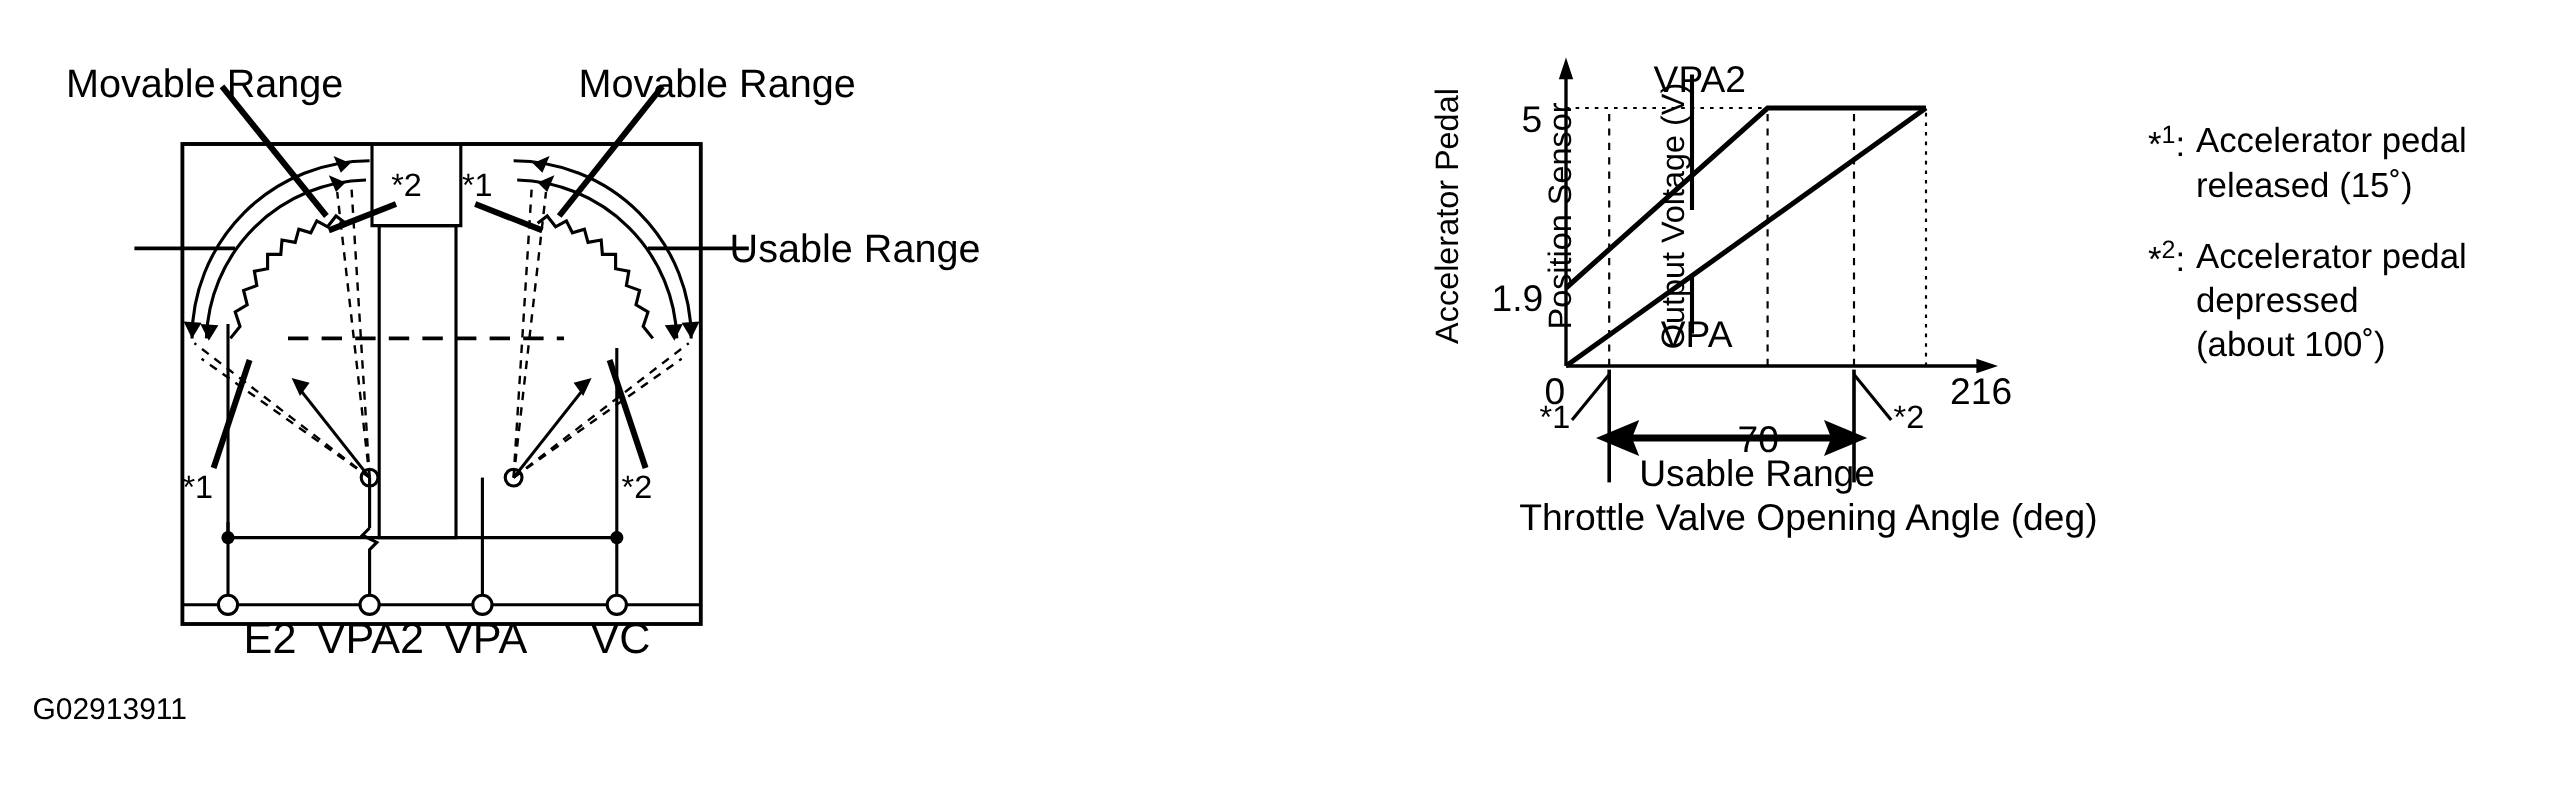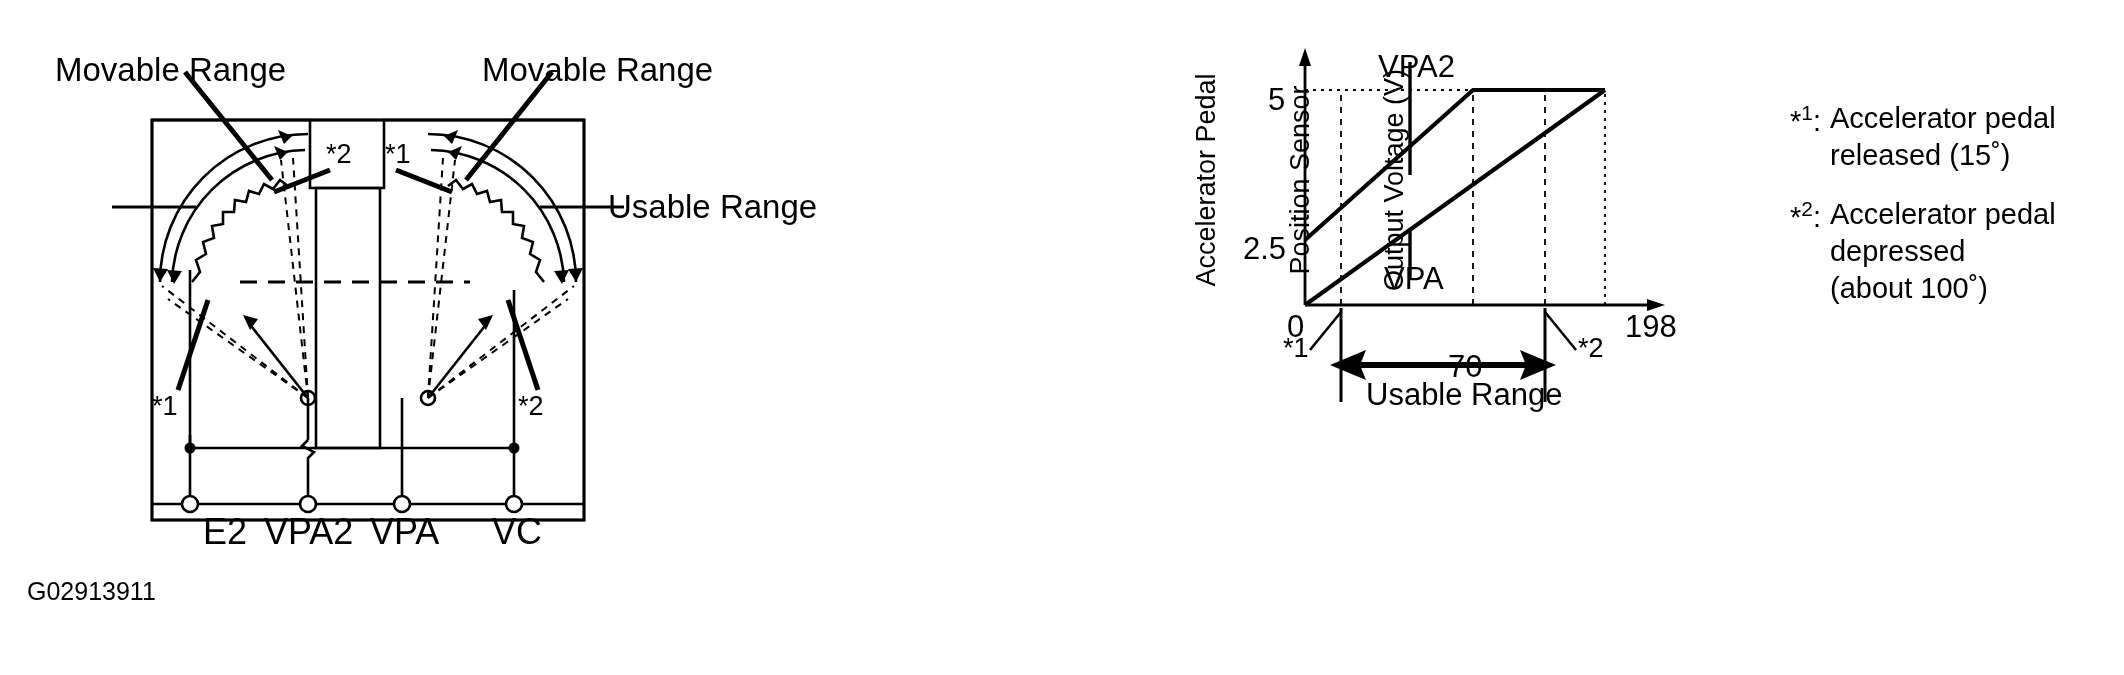--- a/index.html
+++ b/index.html
@@ -171,33 +171,34 @@
     <polygon points="346,345 310,330 316,345 310,360" fill="#000"></polygon>
 
     <line x1="131" y1="288" x2="131" y2="382" stroke="#000" stroke-width="3"></line>
     <line x1="335" y1="288" x2="335" y2="382" stroke="#000" stroke-width="3"></line>
 
     <line x1="100" y1="330" x2="131" y2="292" stroke="#000" stroke-width="2.6"></line>
     <line x1="366" y1="330" x2="335" y2="292" stroke="#000" stroke-width="2.6"></line>
   </svg>
 
   <div class="lbl t-axisnum" style="left:1268px;top:83px;">5</div>
-  <div class="lbl t-axisnum" style="left:1243px;top:232px;">2.5</div>
+  <div class="lbl t-axisnum" style="left:1243px;top:232px;">1.9</div>
 
   <div class="lbl t-axisnum" style="left:1287px;top:310px;">0</div>
   <div class="lbl t-axisnum" style="left:1448px;top:310px;margin-top:40px;">70</div>
-  <div class="lbl t-axisnum" style="left:1625px;top:310px;">198</div>
+  <div class="lbl t-axisnum" style="left:1625px;top:310px;">216</div>
 
   <div class="lbl t-series" style="left:1378px;top:50px;">VPA2</div>
   <div class="lbl t-series" style="left:1384px;top:262px;">VPA</div>
 
   <div class="lbl t-star" style="left:1283px;top:334px;">*1</div>
   <div class="lbl t-star" style="left:1578px;top:334px;">*2</div>
 
   <div class="lbl t-xtitle" style="left:1366px;top:378px;">Usable Range</div>
+  <div class="lbl t-xtitle" style="left:1266px;top:415px;">Throttle Valve Opening Angle (deg)</div>
 
   <div style="position:absolute;left:1790px;top:100px;width:320px;">
 
     <div class="t-foot foot-row" style="margin-bottom:22px;">
       <span class="foot-mark"><span>*</span><span class="sup">1</span><span>:</span></span>
       <span class="foot-body" style="white-space:pre-line;">Accelerator pedal
 released (15˚)</span>
     </div>
 
     <div class="t-foot foot-row">

